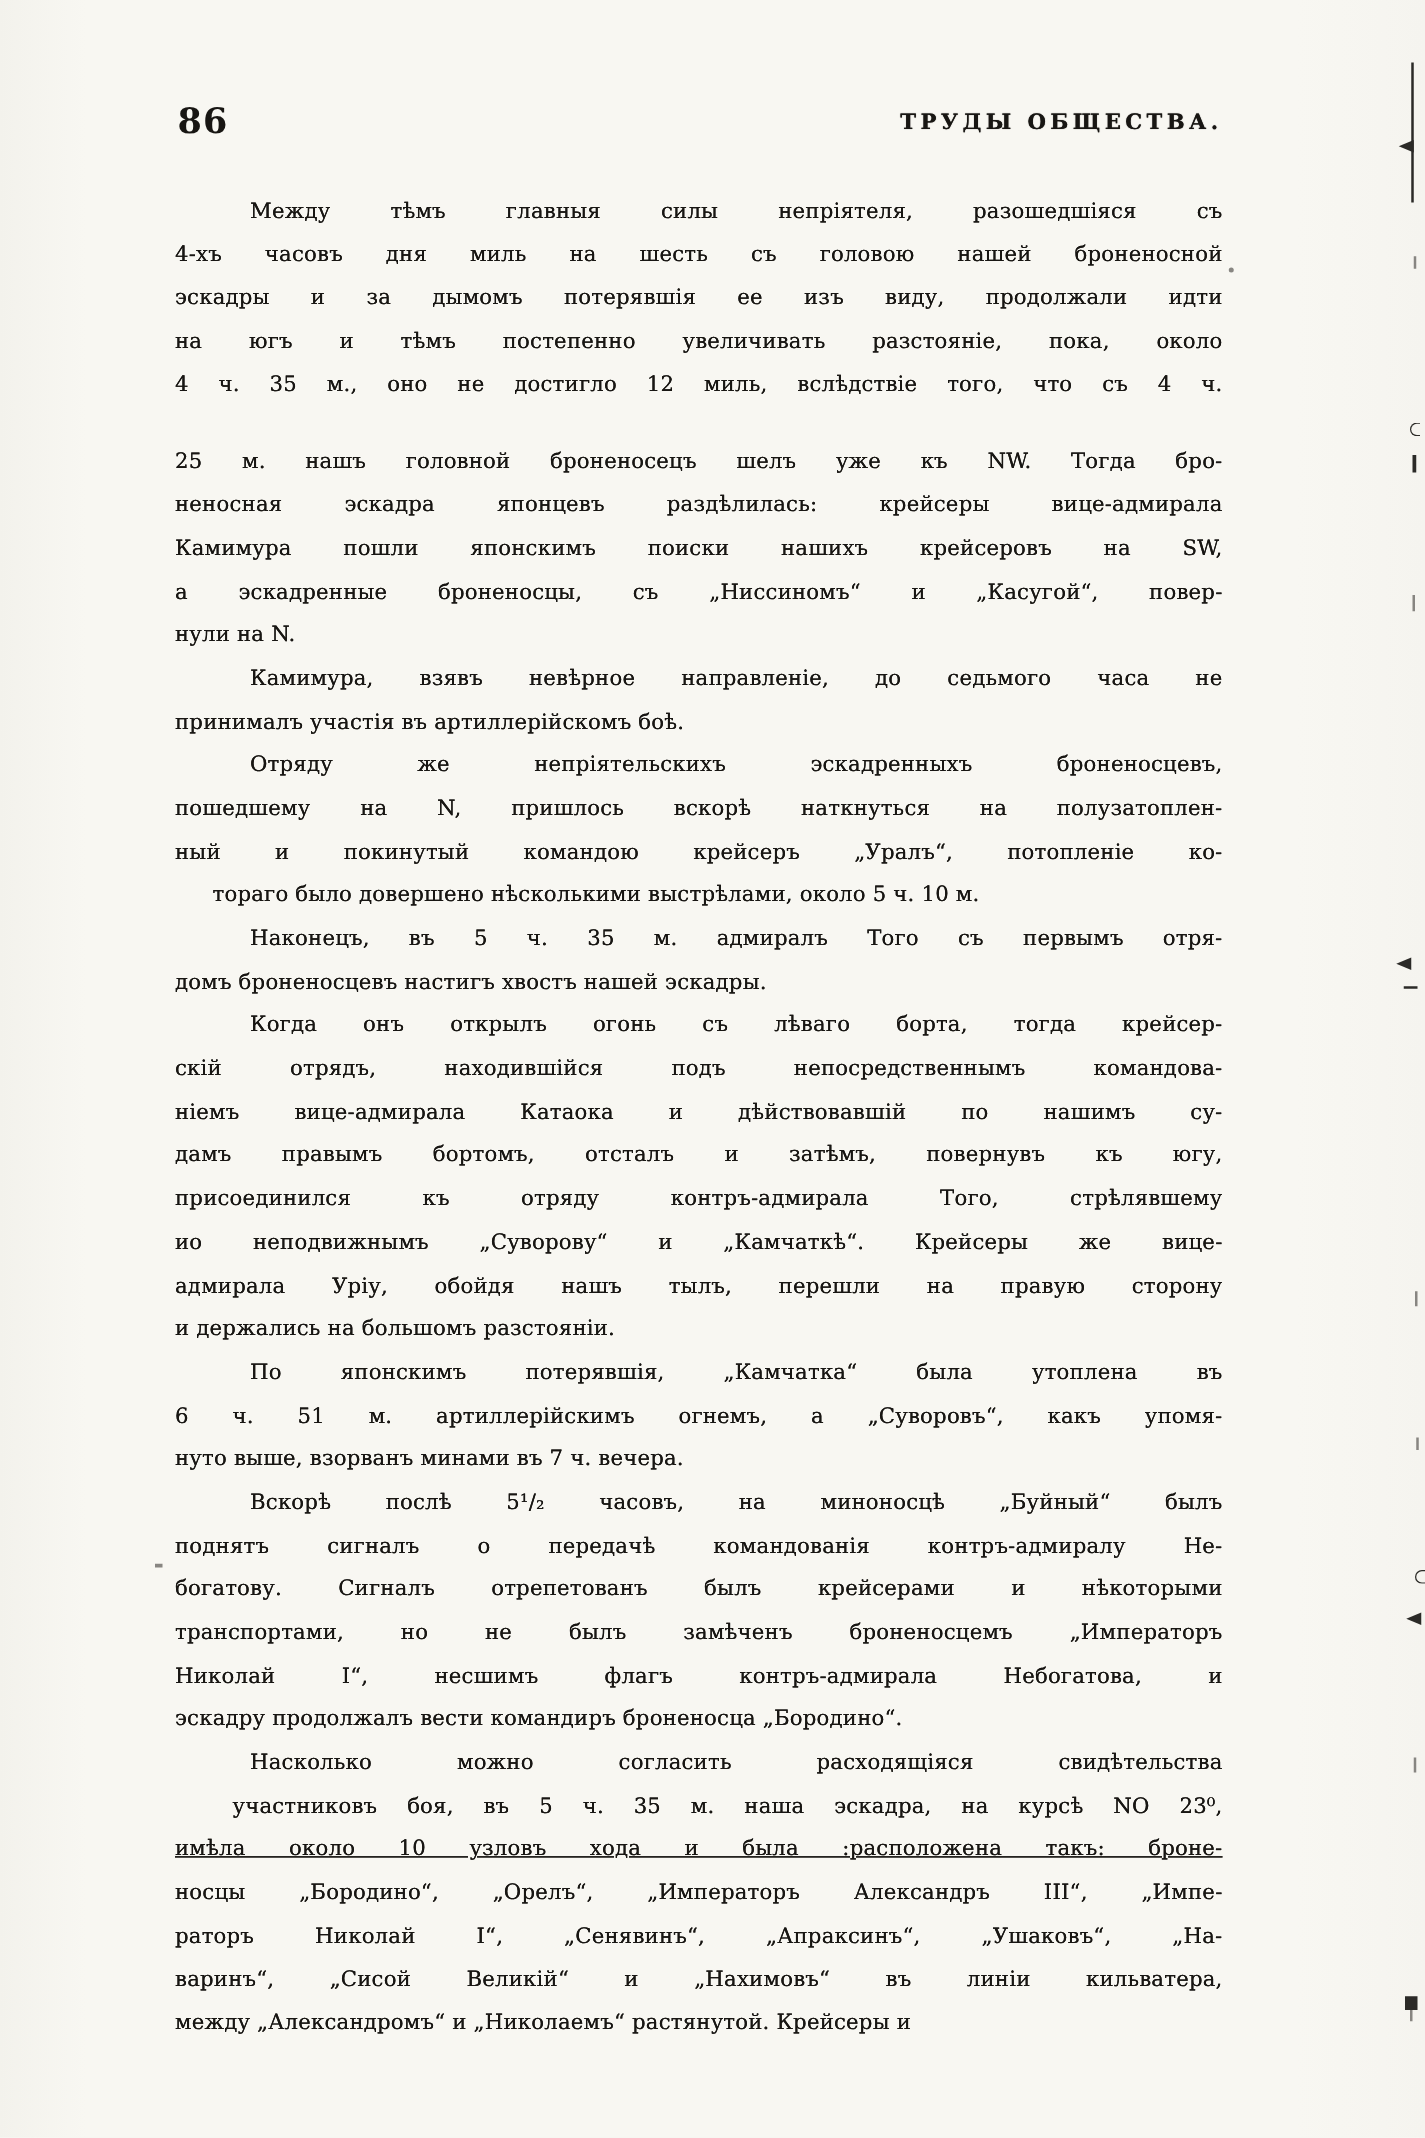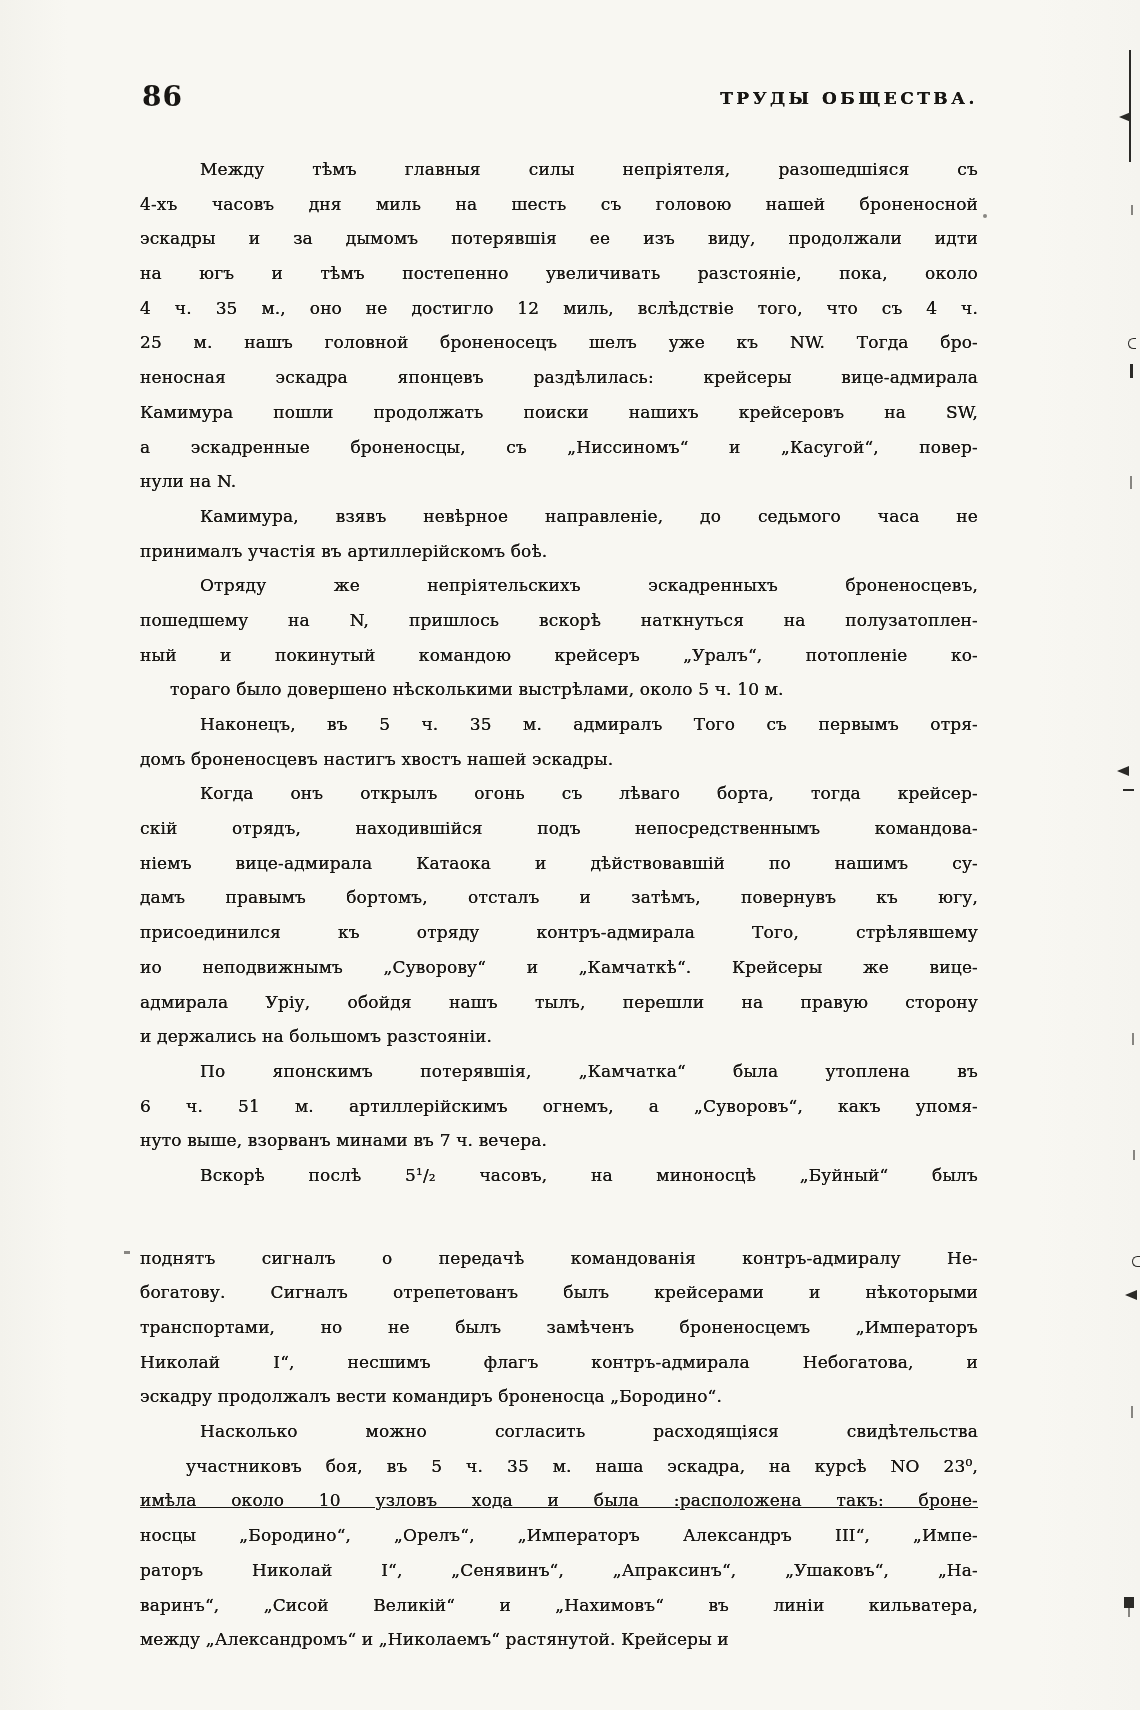--- a/index.html
+++ b/index.html
@@ -77,23 +77,23 @@
 
 <div class="running-title">ТРУДЫ ОБЩЕСТВА.</div>
 
 <div class="text-block">
     <div>
       <div class="line first" style="white-space: normal;">Между тѣмъ главныя силы непріятеля, разошедшіяся съ</div>
       <div class="line" style="white-space: normal;">4-хъ часовъ дня миль на шесть съ головою нашей броненосной</div>
       <div class="line" style="white-space: normal;">эскадры и за дымомъ потерявшія ее изъ виду, продолжали идти</div>
       <div class="line" style="white-space: normal;">на югъ и тѣмъ постепенно увеличивать разстояніе, пока, около</div>
       <div class="line" style="white-space: normal;">4 ч. 35 м., оно не достигло 12 миль, вслѣдствіе того, что съ 4 ч.</div>
-      <div class="line" style="white-space: normal;">25 м. нашъ головной броненосецъ шелъ уже къ NW. Тогда бро-</div>
+      <div class="line" style="white-space: normal; margin-top: 27px;">25 м. нашъ головной броненосецъ шелъ уже къ NW. Тогда бро-</div>
       <div class="line" style="white-space: normal;">неносная эскадра японцевъ раздѣлилась: крейсеры вице-адмирала</div>
-      <div class="line" style="white-space: normal;">Камимура пошли продолжать поиски нашихъ крейсеровъ на SW,</div>
+      <div class="line" style="white-space: normal;">Камимура пошли японскимъ поиски нашихъ крейсеровъ на SW,</div>
       <div class="line" style="white-space: normal;">а эскадренные броненосцы, съ „Ниссиномъ“ и „Касугой“, повер-</div>
       <div class="line last" style="white-space: normal;">нули на N.</div>
     </div>
     <div>
       <div class="line first" style="white-space: normal;">Камимура, взявъ невѣрное направленіе, до седьмого часа не</div>
       <div class="line last" style="white-space: normal;">принималъ участія въ артиллерійскомъ боѣ.</div>
     </div>
     <div>
       <div class="line first" style="white-space: normal;">Отряду же непріятельскихъ эскадренныхъ броненосцевъ,</div>
       <div class="line" style="white-space: normal;">пошедшему на N, пришлось вскорѣ наткнуться на полузатоплен-</div>
@@ -114,21 +114,21 @@
       <div class="line" style="white-space: normal;">адмирала Уріу, обойдя нашъ тылъ, перешли на правую сторону</div>
       <div class="line last" style="white-space: normal;">и держались на большомъ разстояніи.</div>
     </div>
     <div>
       <div class="line first" style="white-space: normal;">По японскимъ потерявшія, „Камчатка“ была утоплена въ</div>
       <div class="line" style="white-space: normal;">6 ч. 51 м. артиллерійскимъ огнемъ, а „Суворовъ“, какъ упомя-</div>
       <div class="line last" style="white-space: normal;">нуто выше, взорванъ минами въ 7 ч. вечера.</div>
     </div>
     <div>
       <div class="line first" style="white-space: normal;">Вскорѣ послѣ 5¹/₂ часовъ, на миноносцѣ „Буйный“ былъ</div>
-      <div class="line" style="white-space: normal; margin-top: 48px;">поднятъ сигналъ о передачѣ командованія контръ-адмиралу Не-</div>
+      <div class="line" style="white-space: normal;">поднятъ сигналъ о передачѣ командованія контръ-адмиралу Не-</div>
       <div class="line" style="white-space: normal;">богатову. Сигналъ отрепетованъ былъ крейсерами и нѣкоторыми</div>
       <div class="line" style="white-space: normal;">транспортами, но не былъ замѣченъ броненосцемъ „Императоръ</div>
       <div class="line" style="white-space: normal;">Николай I“, несшимъ флагъ контръ-адмирала Небогатова, и</div>
       <div class="line last" style="white-space: normal;">эскадру продолжалъ вести командиръ броненосца „Бородино“.</div>
     </div>
     <div>
       <div class="line first" style="white-space: normal;">Насколько можно согласить расходящіяся свидѣтельства</div>
       <div class="line" style="white-space: normal; margin-left: 46px;">участниковъ боя, въ 5 ч. 35 м. наша эскадра, на курсѣ NO 23⁰,</div>
       <div class="line" style="white-space: normal; text-decoration: underline;">имѣла около 10 узловъ хода и была :расположена такъ: броне-</div>
       <div class="line" style="white-space: normal;">носцы „Бородино“, „Орелъ“, „Императоръ Александръ III“, „Импе-</div>

